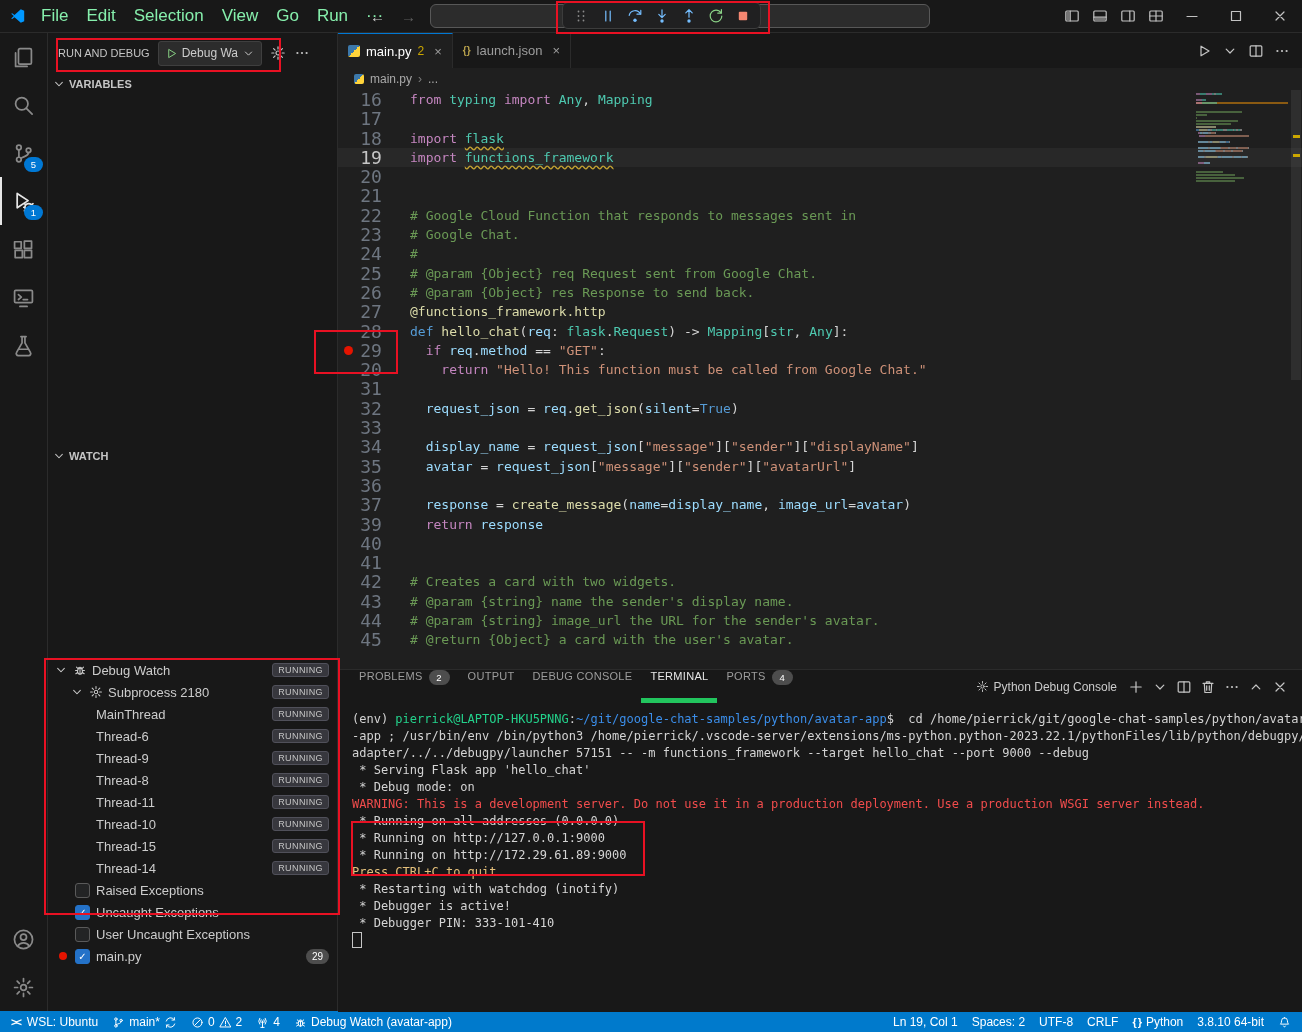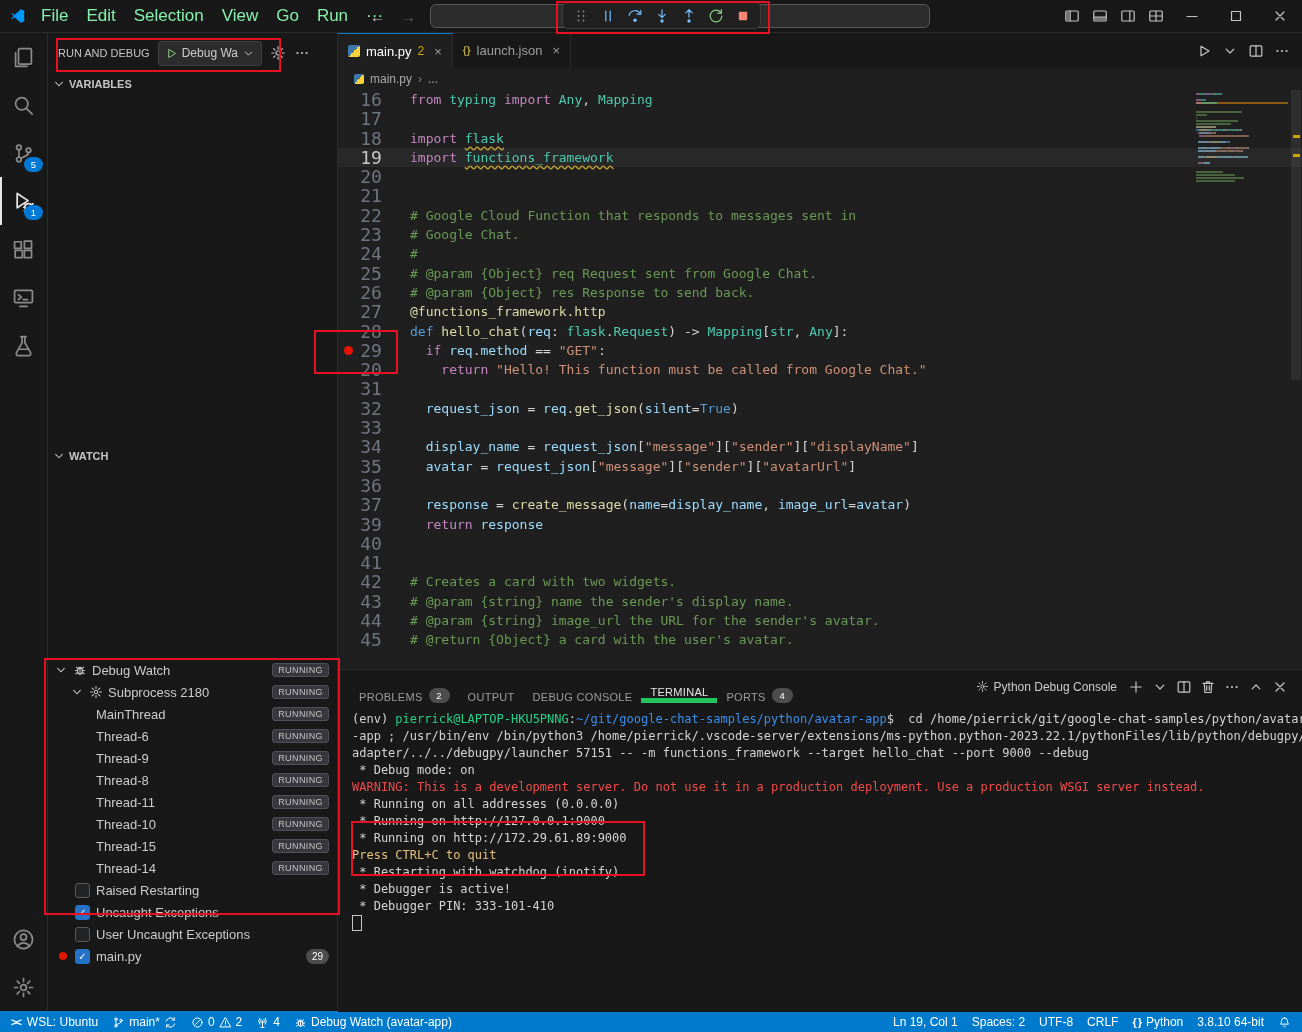--- a/index.html
+++ b/index.html
@@ -113,21 +113,21 @@
   .mm-row.cur{background:#8a5a12}
   .mm-seg{display:inline-block;height:2px;opacity:.55;vertical-align:top}
   .ov{position:absolute;right:0;top:0;width:12px;height:100%}
   .ov-thumb{position:absolute;top:0;right:1px;width:10px;height:290px;background:rgba(125,125,125,.16)}
   .ov-mark{position:absolute;right:2px;width:7px;height:3px;background:#cca700}
 
   
   .panel{height:342px;border-top:1px solid #2b2b2b;background:#181818;display:flex;
     flex-direction:column;flex:none}
   .panel-tabs{height:33px;display:flex;align-items:center;padding-left:12px;flex:none}
-  .ptab{padding:0 9px;height:100%;display:flex;align-items:flex-end;gap:6px;font-size:11px;
+  .ptab{padding:0 9px;height:100%;display:flex;align-items:flex-start;gap:6px;font-size:11px;
     color:#9d9d9d;letter-spacing:.3px;cursor:pointer;box-sizing:border-box}
   .ptab.active{color:#e7e7e7;border-bottom:5px solid #22c55e}
   .pbadge{background:#4d4d4d;color:#fff;font-size:9.5px;min-width:15px;height:15px;border-radius:8px;
     display:flex;align-items:center;justify-content:center;padding:0 3px}
   .panel-right{margin-left:auto;display:flex;align-items:center;gap:3px;padding-right:10px;color:#c5c5c5}
   .profile-label{font-size:12px;color:#ccc;margin:0 4px 0 2px}
   .pabtn{width:24px;height:24px;display:flex;align-items:center;justify-content:center;color:#c5c5c5}
   .terminal{flex:1;padding:8px 0 0 14px;overflow:hidden}
   .trow{font-family:"DejaVu Sans Mono",monospace;font-size:12px;line-height:17px;white-space:pre;color:#ccc}
   .tcursor{display:inline-block;width:8px;height:14px;border:1px solid #c5c5c5;vertical-align:-2px}
@@ -493,21 +493,21 @@
           <div class="cs-row" style="padding-left: 48px;">
             <span class="cs-label">Thread-14</span>
             <span class="runbadge">RUNNING</span>
           </div>
         </div>
 
       <div id="bplist">
           <div class="bp-row">
             <span class="bp-slot"></span>
             <span class="cb"></span>
-            <span class="bp-label">Raised Restarting</span>
+            <span class="bp-label">Raised Exceptions</span>
           </div>
           <div class="bp-row">
             <span class="bp-slot"></span>
             <span class="cb on">✓</span>
             <span class="bp-label">Uncaught Exceptions</span>
           </div>
           <div class="bp-row">
             <span class="bp-slot"></span>
             <span class="cb"></span>
             <span class="bp-label">User Uncaught Exceptions</span>
@@ -724,20 +724,21 @@
                     </svg>
                   </span>
                 </span>
               </span>
           </div>
         </div>
         <div class="terminal" id="terminal">
             <div class="trow"><span class="tk-pl">(env) </span><span class="tk-tg">pierrick@LAPTOP-HKU5PNNG</span><span class="tk-pl">:</span><span class="tk-tb">~/git/google-chat-samples/python/avatar-app</span><span class="tk-pl">$  cd /home/pierrick/git/google-chat-samples/python/avatar</span></div>
             <div class="trow"><span class="tk-pl">-app ; /usr/bin/env /bin/python3 /home/pierrick/.vscode-server/extensions/ms-python.python-2023.22.1/pythonFiles/lib/python/debugpy/</span></div>
             <div class="trow"><span class="tk-pl">adapter/../../debugpy/launcher 57151 -- -m functions_framework --target hello_chat --port 9000 --debug</span></div>
+            <div class="trow"><span class="tk-pl"> * Serving Flask app 'hello_chat'</span></div>
             <div class="trow"><span class="tk-pl"> * Debug mode: on</span></div>
             <div class="trow"><span class="tk-tr">WARNING: This is a development server. Do not use it in a production deployment. Use a production WSGI server instead.</span></div>
             <div class="trow"><span class="tk-pl"> * Running on all addresses (0.0.0.0)</span></div>
             <div class="trow"><span class="tk-pl"> * Running on http://127.0.0.1:9000</span></div>
             <div class="trow"><span class="tk-pl"> * Running on http://172.29.61.89:9000</span></div>
             <div class="trow"><span class="tk-tw">Press CTRL+C to quit</span></div>
             <div class="trow"><span class="tk-pl"> * Restarting with watchdog (inotify)</span></div>
             <div class="trow"><span class="tk-pl"> * Debugger is active!</span></div>
             <div class="trow"><span class="tk-pl"> * Debugger PIN: 333-101-410</span></div>
             <div class="trow"><span class="tcursor"></span></div>

